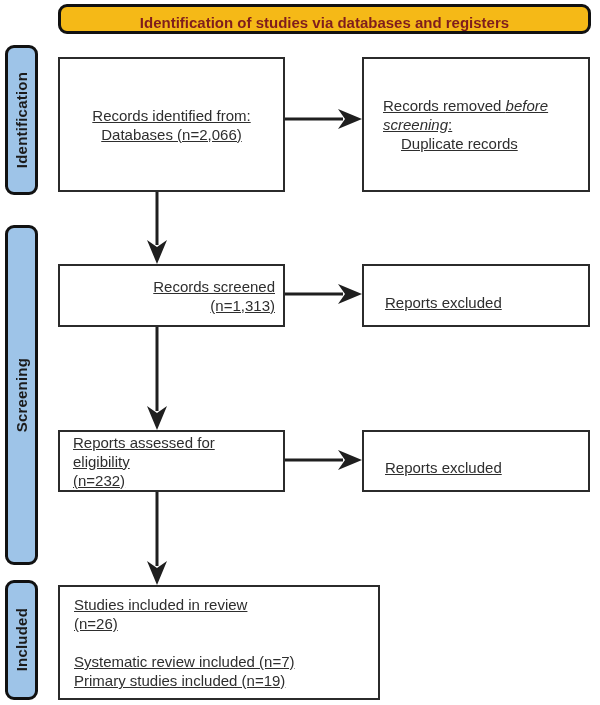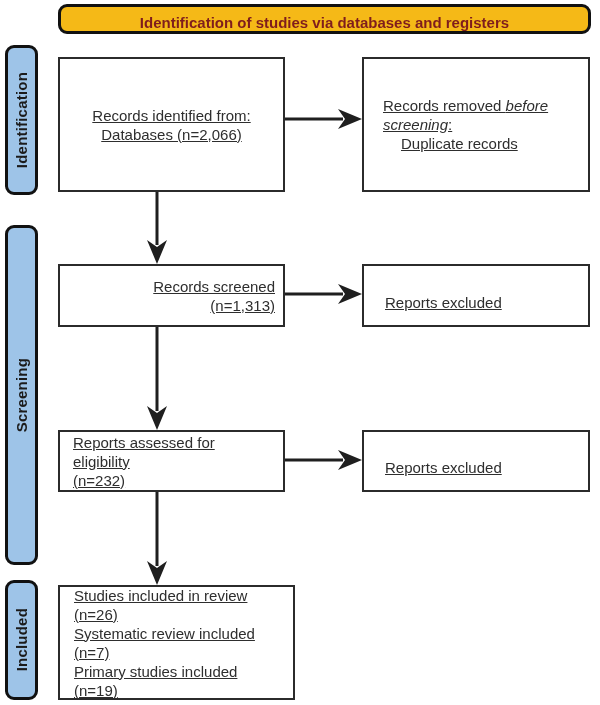--- a/index.html
+++ b/index.html
@@ -66,21 +66,21 @@
   .box-removed    { top: 57px; height: 135px; padding: 6px 10px 6px 19px; }
   .box-screened,
   .box-excluded-1 { top: 264px; height: 63px; }
   .box-assessed,
   .box-excluded-2 { top: 430px; height: 62px; }
   .box-screened  { padding: 4px 8px 4px 13px; align-items: flex-end; }
   .box-assessed  { padding: 4px 8px 4px 13px; }
   .box-excluded-1, .box-excluded-2 { padding: 17px 8px 4px 21px; }
   .box-included {
     top: 585px; height: 115px;
-    left: 58px; width: 237px;
+    left: 58px; width: 322px;
     padding: 6px 10px 6px 14px;
   }
 
   .indent { margin-left: 18px; }
   .spacer-line { height: 19px; }
   .it { font-style: italic; }
 
   .arrow { position: absolute; }
   .arrow svg { display: block; }
   .arrow line    { stroke: #1f1f1f; stroke-width: 3; }

